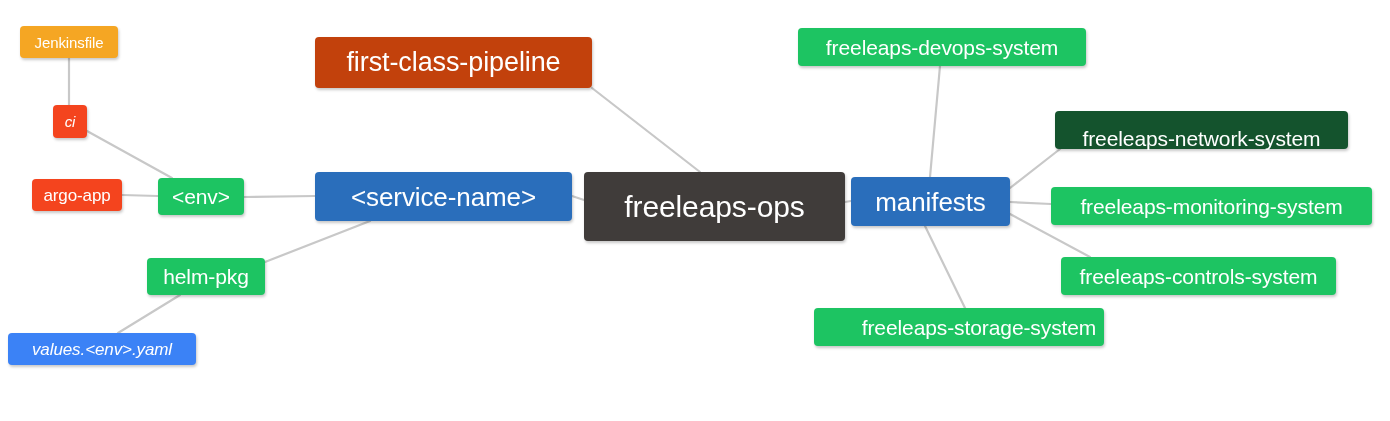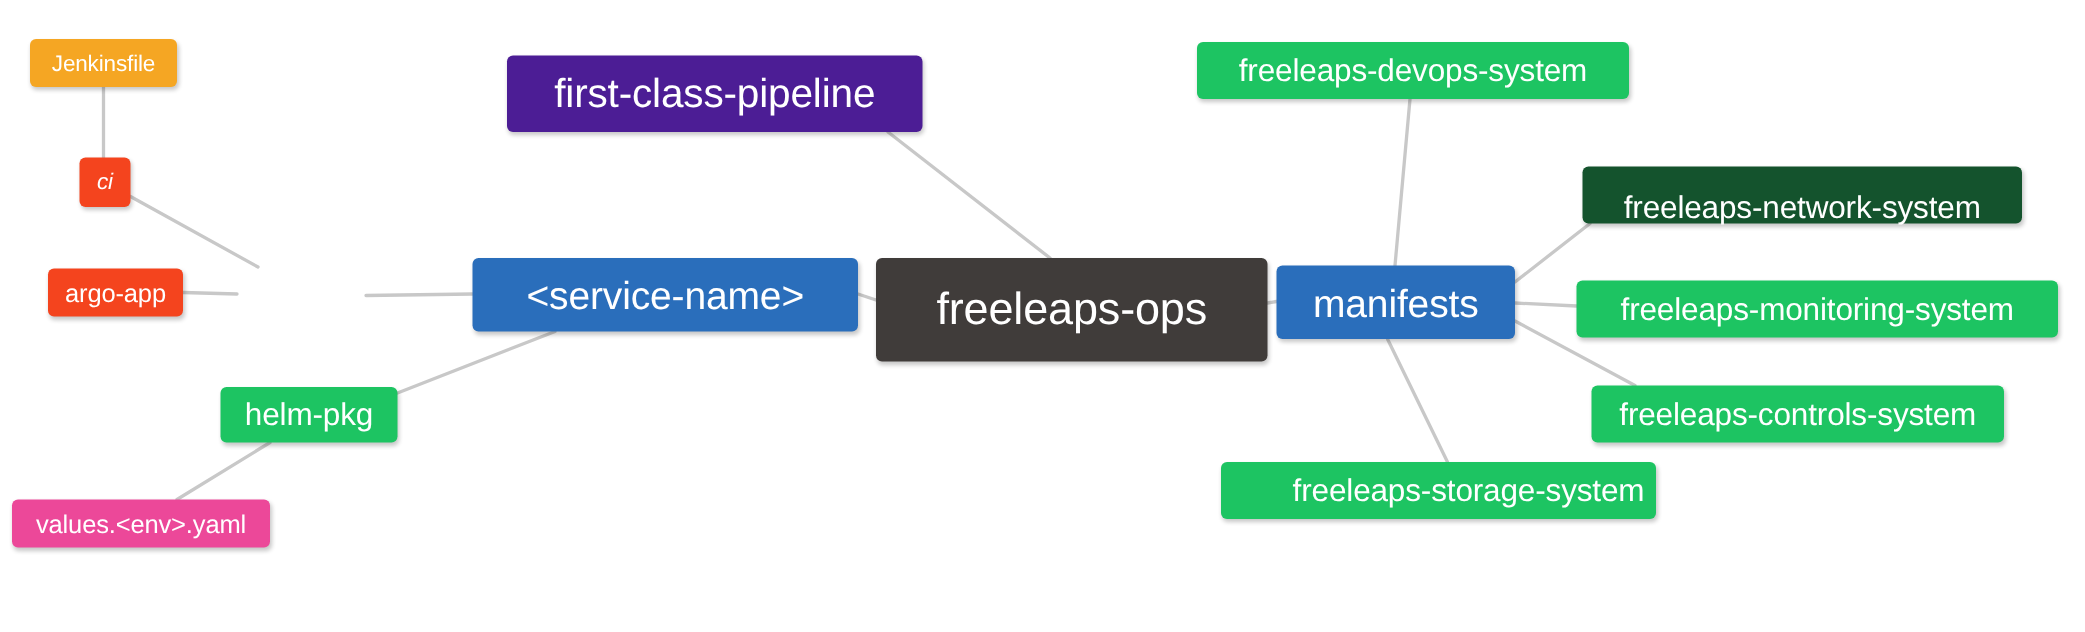--- a/index.html
+++ b/index.html
@@ -58,42 +58,45 @@
       <line x1="180" y1="295" x2="118" y2="333" stroke="#c8c8c8" stroke-width="2.2" stroke-linecap="round"></line>
       <line x1="940" y1="66" x2="930" y2="177" stroke="#c8c8c8" stroke-width="2.2" stroke-linecap="round"></line>
       <line x1="1010" y1="188" x2="1060" y2="149" stroke="#c8c8c8" stroke-width="2.2" stroke-linecap="round"></line>
       <line x1="1010" y1="202" x2="1051" y2="204" stroke="#c8c8c8" stroke-width="2.2" stroke-linecap="round"></line>
       <line x1="1010" y1="214" x2="1090" y2="257" stroke="#c8c8c8" stroke-width="2.2" stroke-linecap="round"></line>
       <line x1="925" y1="226" x2="965" y2="308" stroke="#c8c8c8" stroke-width="2.2" stroke-linecap="round"></line>
     </svg>
 <div class="node" style="left: 584px; top: 172px; width: 261px; height: 69px; background: rgb(64, 60, 58); font-size: 30px; text-align: center;">
       <span class="node-label">freeleaps-ops</span>
     </div>
-    <div class="node" style="left: 315px; top: 37px; width: 277px; height: 51px; background: #4c1d95; font-size: 27px; margin-left: 23px;">
+    <div class="node" style="left: 315px; top: 37px; width: 277px; height: 51px; background: #c2410c; font-size: 27px;">
       <span class="node-label">first-class-pipeline</span>
     </div>
     <div class="node" style="left: 315px; top: 172px; width: 257px; height: 49px; background: rgb(42, 110, 187); font-size: 26px;">
       <span class="node-label">&lt;service-name&gt;</span>
     </div>
     <div class="node" style="left: 851px; top: 177px; width: 159px; height: 49px; background: rgb(42, 110, 187); font-size: 26px;">
       <span class="node-label">manifests</span>
+    </div>
+    <div class="node" style="left: 158px; top: 178px; width: 86px; height: 37px; background: rgb(29, 196, 98); font-size: 21px;">
+      <span class="node-label">&lt;env&gt;</span>
     </div>
     <div class="node" style="left: 147px; top: 258px; width: 118px; height: 37px; background: rgb(29, 196, 98); font-size: 21px;">
       <span class="node-label">helm-pkg</span>
     </div>
     <div class="node" style="left: 53px; top: 105px; width: 34px; height: 33px; background: rgb(244, 68, 30); font-size: 15px; font-style: italic;">
       <span class="node-label">ci</span>
     </div>
     <div class="node" style="left: 20px; top: 26px; width: 98px; height: 32px; background: rgb(245, 166, 35); font-size: 15px;">
       <span class="node-label">Jenkinsfile</span>
     </div>
     <div class="node" style="left: 32px; top: 179px; width: 90px; height: 32px; background: rgb(244, 68, 30); font-size: 17px;">
       <span class="node-label">argo-app</span>
     </div>
-    <div class="node" style="left: 8px; top: 333px; width: 172px; height: 32px; background: #ec4899; font-size: 17px;">
+    <div class="node" style="left: 8px; top: 333px; width: 188px; height: 32px; background: #3b82f6; font-size: 17px; font-style: italic;">
       <span class="node-label">values.&lt;env&gt;.yaml</span>
     </div>
     <div class="node" style="left: 798px; top: 28px; width: 288px; height: 38px; background: rgb(29, 196, 98); font-size: 21px;">
       <span class="node-label">freeleaps-devops-system</span>
     </div>
     <div class="node" style="left: 1055px; top: 111px; width: 293px; height: 38px; background: #14532d; font-size: 21px; align-items: flex-end;">
       <span class="node-label">freeleaps-network-system</span>
     </div>
     <div class="node" style="left: 1051px; top: 187px; width: 321px; height: 38px; background: rgb(29, 196, 98); font-size: 21px;">
       <span class="node-label">freeleaps-monitoring-system</span>

